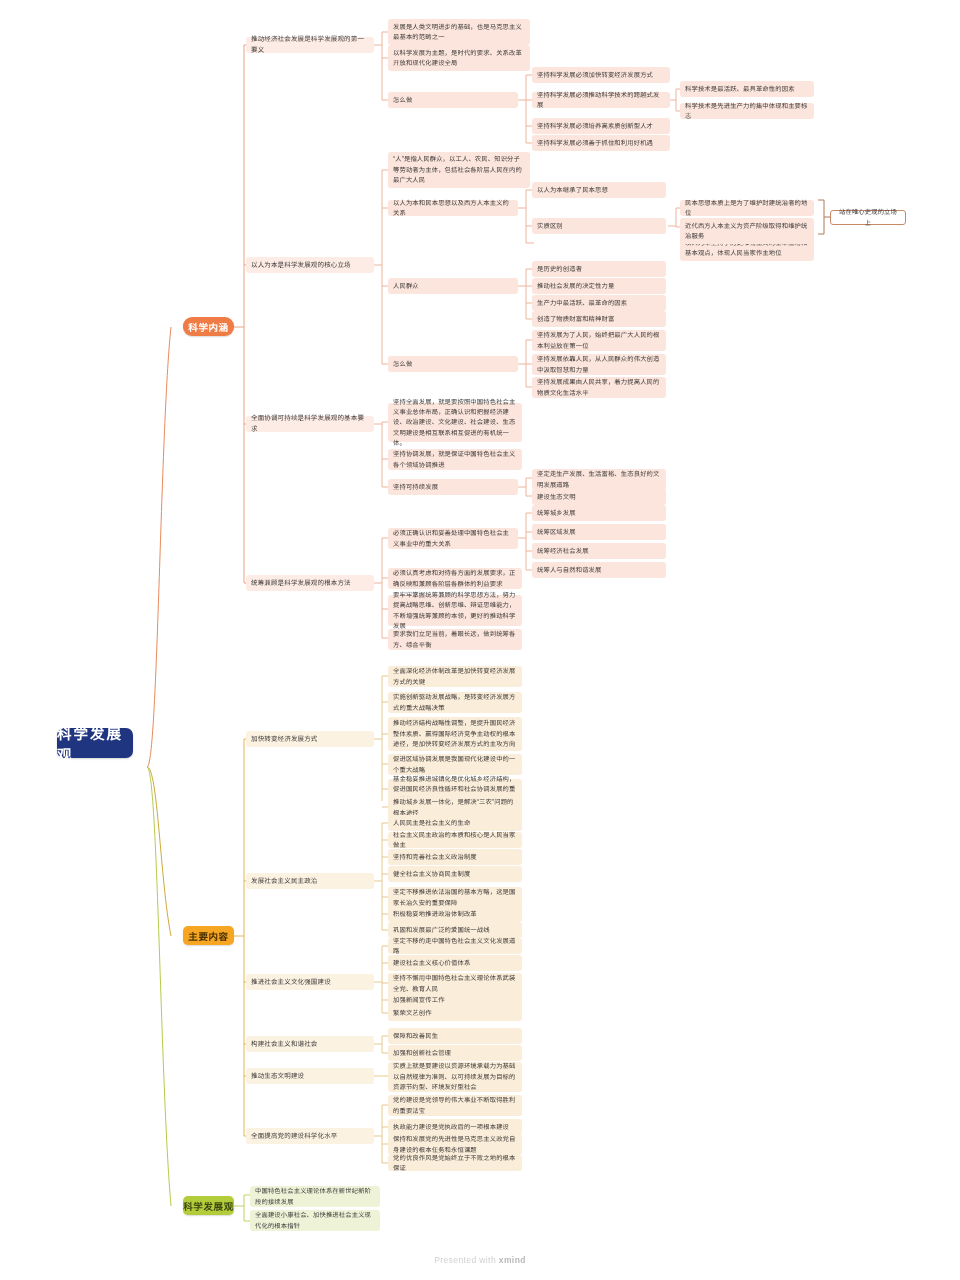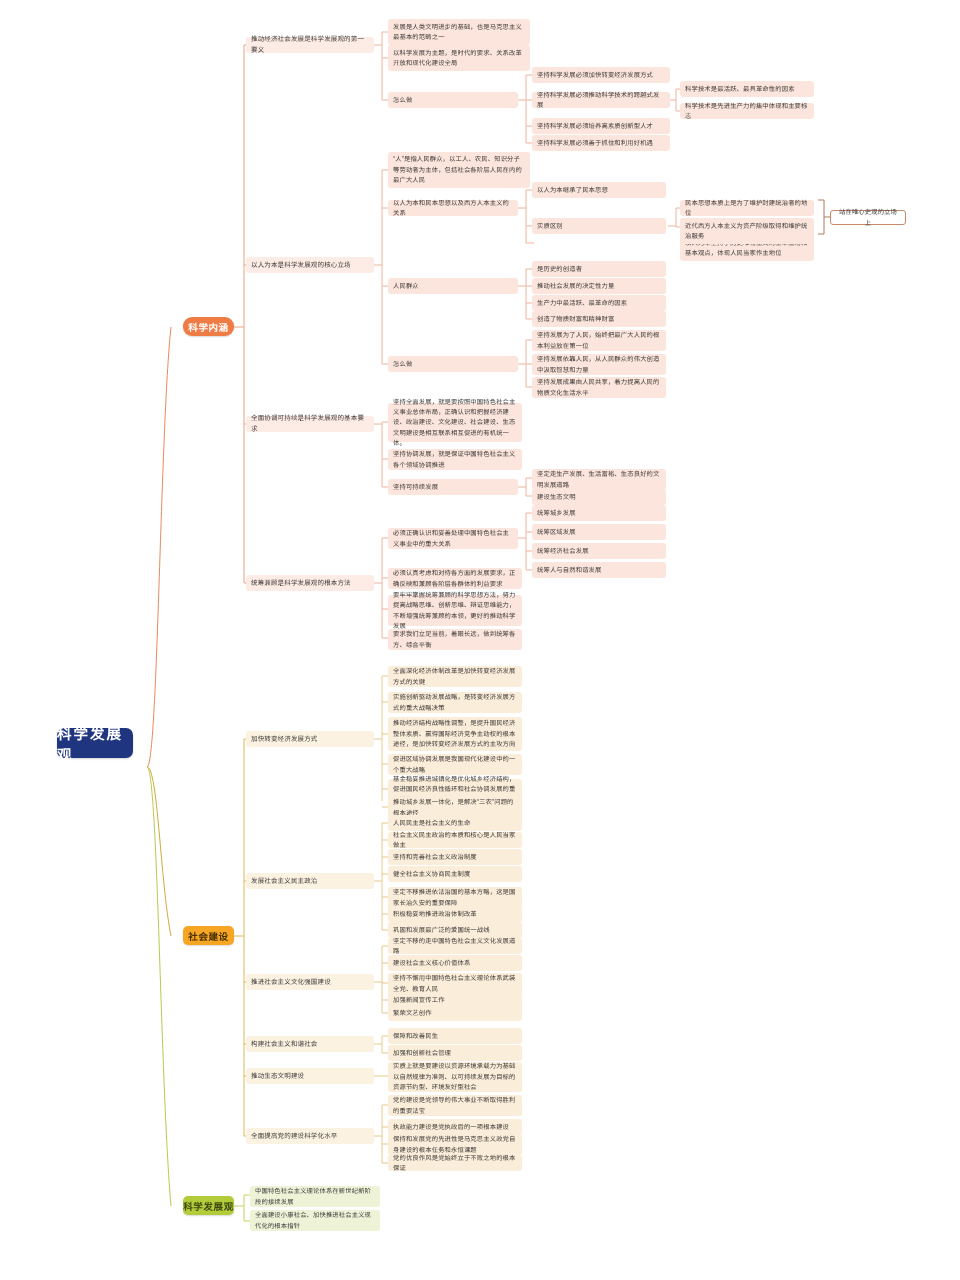--- a/index.html
+++ b/index.html
@@ -215,21 +215,21 @@
       <path d="M234,1206 L244,1206" stroke="#c3d160"></path>
       <path d="M244,1195 L244,1221" stroke="#c3d160"></path>
       <path d="M244,1195 L252,1195" stroke="#c3d160"></path>
       <path d="M244,1221 L252,1221" stroke="#c3d160"></path>
     </g>
   </svg>
 
   <div class="node root" style="left:57px;top:728px;width:76px;height:30px;">科学发展观</div>
 
   <div class="node l1 orange" style="left:183px;top:317px;width:51px;height:19px;">科学内涵</div>
-  <div class="node l1 amber" style="left:183px;top:926px;width:51px;height:19px;">社会建设</div>
+  <div class="node l1 amber" style="left:183px;top:926px;width:51px;height:19px;">主要内容</div>
   <div class="node l1 olive" style="left:183px;top:1196px;width:51px;height:19px;">科学发展观</div>
 
   <div class="node box c-peach-l l2" style="left:246px;top:37px;width:128px;height:16px;">推动经济社会发展是科学发展观的第一要义</div>
   <div class="node box c-peach-l l2" style="left:246px;top:257px;width:128px;height:16px;">以人为本是科学发展观的核心立场</div>
   <div class="node box c-peach-l l2" style="left:246px;top:416px;width:128px;height:16px;">全面协调可持续是科学发展观的基本要求</div>
   <div class="node box c-peach-l l2" style="left:246px;top:575px;width:128px;height:16px;">统筹兼顾是科学发展观的根本方法</div>
 
   <div class="node box c-peach" style="left:388px;top:19px;width:142px;height:26px;">发展是人类文明进步的基础，也是马克思主义最基本的范畴之一</div>
   <div class="node box c-peach" style="left:388px;top:45px;width:142px;height:26px;">以科学发展为主题，是时代的要求、关系改革开放和现代化建设全局</div>
   <div class="node box c-peach" style="left:388px;top:92px;width:130px;height:16px;">怎么做</div>
@@ -315,14 +315,17 @@
   <div class="node box c-cream" style="left:388px;top:1062px;width:134px;height:30px;">实质上就是要建设以资源环境承载力为基础以自然规律为准则、以可持续发展为目标的资源节约型、环境友好型社会</div>
 
   <div class="node box c-cream" style="left:388px;top:1095px;width:134px;height:21px;">党的建设是党领导的伟大事业不断取得胜利的重要法宝</div>
   <div class="node box c-cream" style="left:388px;top:1119px;width:134px;height:16px;">执政能力建设是党执政后的一项根本建设</div>
   <div class="node box c-cream" style="left:388px;top:1134px;width:134px;height:21px;">保持和发展党的先进性是马克思主义政党自身建设的根本任务和永恒课题</div>
   <div class="node box c-cream" style="left:388px;top:1155px;width:134px;height:16px;">党的优良作风是党始终立于不败之地的根本保证</div>
 
   <div class="node box c-olive" style="left:250px;top:1186px;width:130px;height:21px;">中国特色社会主义理论体系在新世纪新阶段的接续发展</div>
   <div class="node box c-olive" style="left:250px;top:1210px;width:130px;height:21px;">全面建设小康社会、加快推进社会主义现代化的根本指针</div>
 
+  <div class="watermark" style="top:1255px;">
+    <span>Presented with </span><b>xmind</b>
+  </div>
 
 </div>
 
 </body></html>

